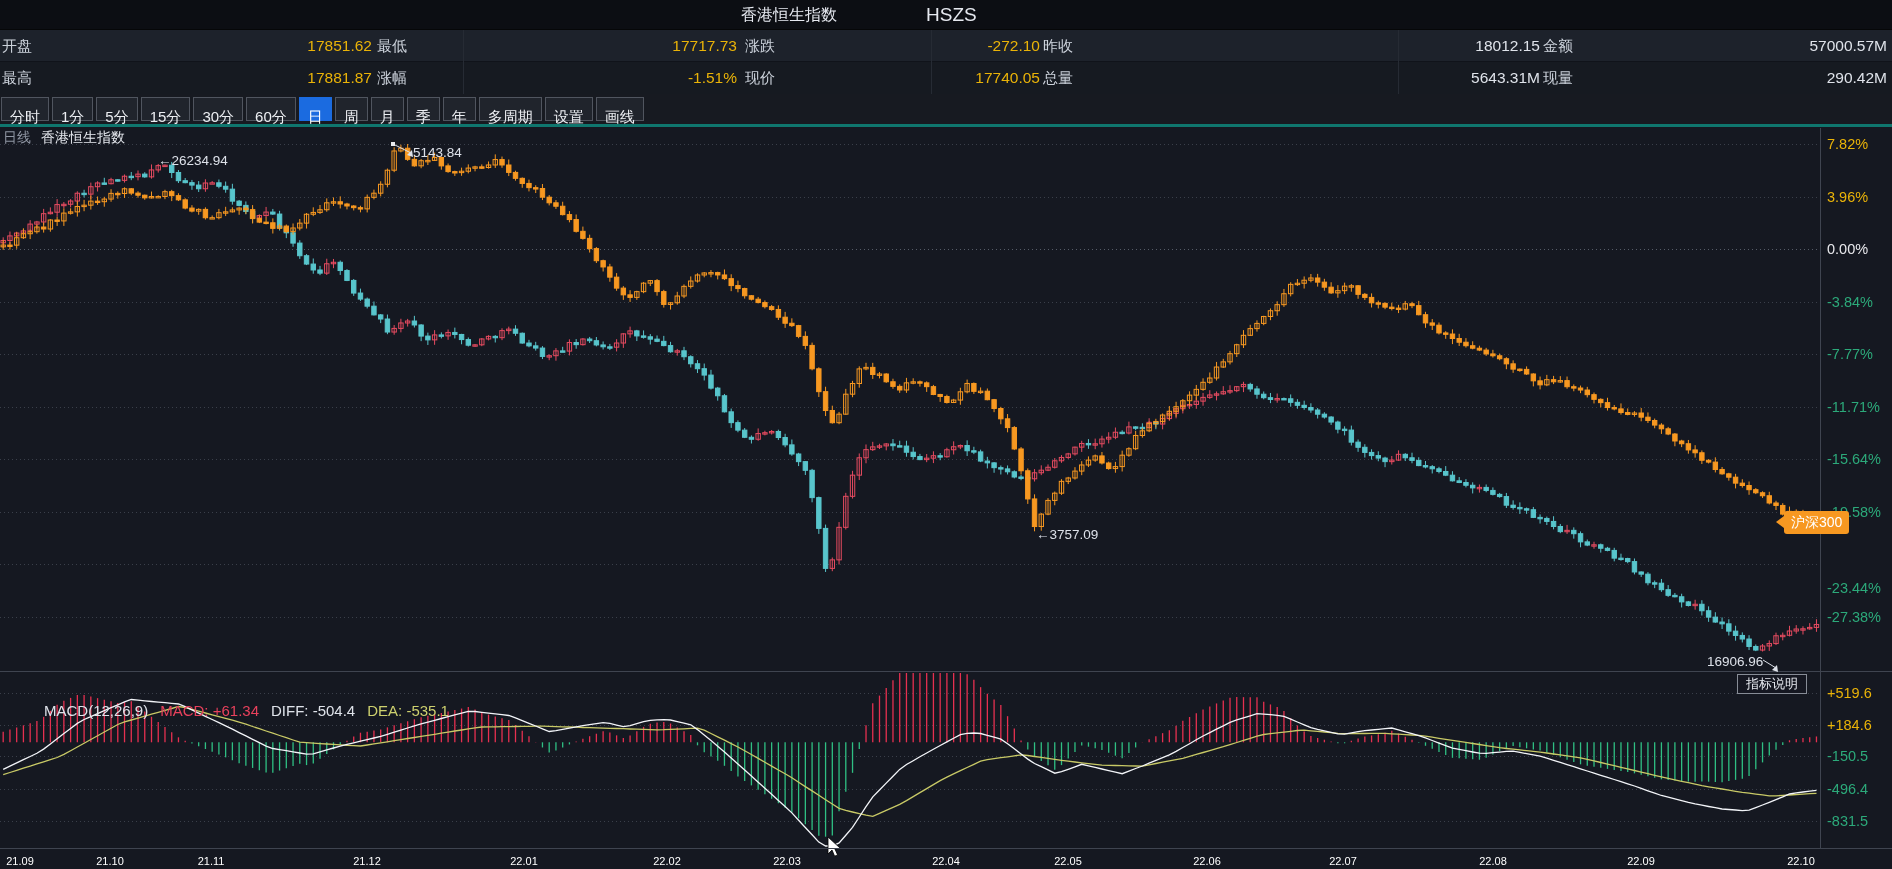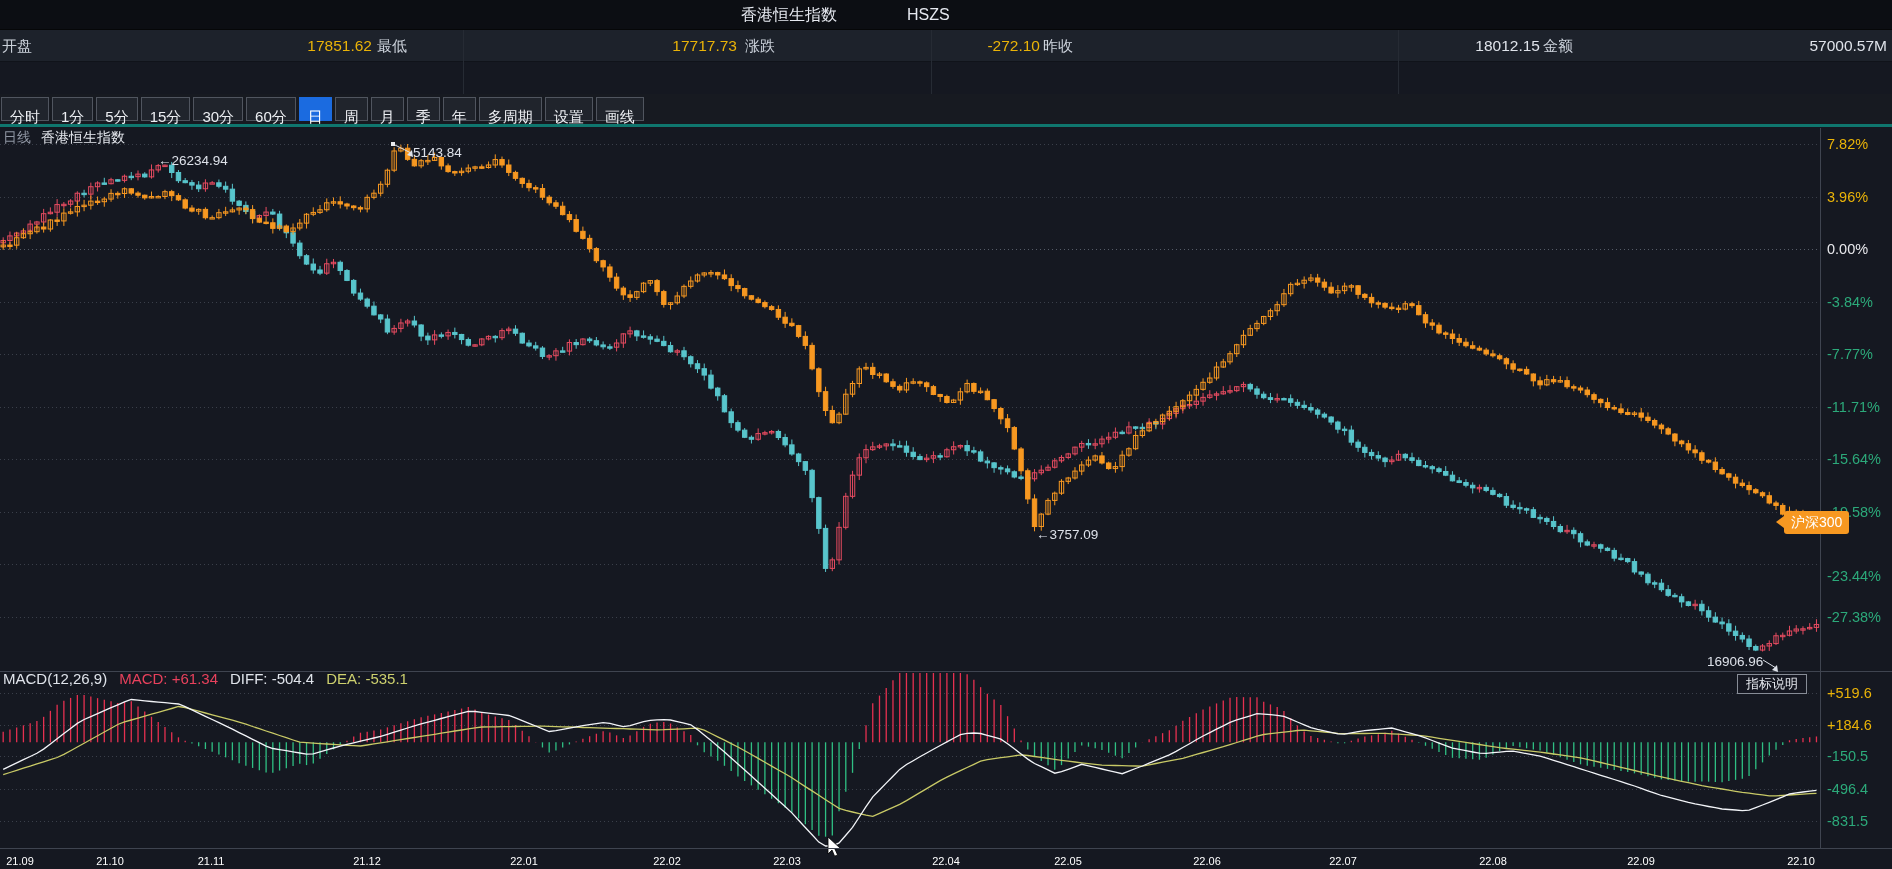--- a/index.html
+++ b/index.html
@@ -1,21 +1,21 @@
 <!DOCTYPE html>
 <html><head>
 <meta charset="utf-8">
 <style>
   html,body{margin:0;padding:0;background:#0b0d12;}
   *{box-sizing:border-box;font-family:"Liberation Sans","DejaVu Sans",sans-serif;}
   #app{position:relative;width:1892px;height:869px;background:#151821;overflow:hidden;}
   
   #titlebar{position:absolute;left:0;top:0;width:1892px;height:30px;background:#0c0e13;border-bottom:1px solid #060708;}
   #title{position:absolute;left:741px;top:0;height:30px;line-height:30px;color:#e6e9f0;font-size:16px;}
-  #code{position:absolute;left:907px;top:0;height:30px;line-height:30px;color:#e6e9f0;font-size:16px;}
+  #code{position:absolute;left:926px;top:0;height:30px;line-height:30px;color:#e6e9f0;font-size:19px;}
   
   .q-row{position:absolute;left:0;width:1892px;height:32px;}
   #q-row-0{top:30px;background:#1d222b;border-bottom:1px solid #10131a;}
   #q-row-1{top:62px;background:#161a21;}
   .q-label{position:absolute;top:0;height:32px;line-height:32px;font-size:15px;color:#ccd2db;}
   .q-value{position:absolute;top:0;height:32px;line-height:32px;font-size:15.5px;text-align:right;}
   .q-green{color:#eab308;} .q-white{color:#dfe3ea;}
   .q-div{position:absolute;top:30px;width:1px;height:64px;background:#262b34;}
   
   #toolbar{position:absolute;left:0;top:94px;width:1892px;height:30px;background:#171a21;display:flex;align-items:center;padding-left:1px;gap:3px;}
@@ -52,20 +52,32 @@
       <span class="q-label" style="left: 2px;">开盘</span>
       <span class="q-value q-green" style="left: 172px; width: 200px;">17851.62</span>
       <span class="q-label" style="left: 377px;">最低</span>
       <span class="q-value q-green" style="left: 537px; width: 200px;">17717.73</span>
       <span class="q-label" style="left: 745px;">涨跌</span>
       <span class="q-value q-green" style="left: 840px; width: 200px;">-272.10</span>
       <span class="q-label" style="left: 1043px;">昨收</span>
       <span class="q-value q-white" style="left: 1340px; width: 200px;">18012.15</span>
       <span class="q-label" style="left: 1543px;">金额</span>
       <span class="q-value q-white" style="left: 1687px; width: 200px;">57000.57M</span>
+    </div>
+  <div id="q-row-1" class="q-row">
+      <span class="q-label" style="left: 2px;">最高</span>
+      <span class="q-value q-green" style="left: 172px; width: 200px;">17881.87</span>
+      <span class="q-label" style="left: 377px;">涨幅</span>
+      <span class="q-value q-green" style="left: 537px; width: 200px;">-1.51%</span>
+      <span class="q-label" style="left: 745px;">现价</span>
+      <span class="q-value q-green" style="left: 840px; width: 200px;">17740.05</span>
+      <span class="q-label" style="left: 1043px;">总量</span>
+      <span class="q-value q-white" style="left: 1340px; width: 200px;">5643.31M</span>
+      <span class="q-label" style="left: 1543px;">现量</span>
+      <span class="q-value q-white" style="left: 1687px; width: 200px;">290.42M</span>
     </div>
 
   <div id="toolbar">
       <div class="tb-btn">分时</div>
       <div class="tb-btn">1分</div>
       <div class="tb-btn">5分</div>
       <div class="tb-btn">15分</div>
       <div class="tb-btn">30分</div>
       <div class="tb-btn">60分</div>
       <div class="tb-btn active">日</div>
@@ -1463,33 +1475,33 @@
 
     <div id="price-axis">
         <div class="ax-label ax-red" style="top: 8px;">7.82%</div>
         <div class="ax-label ax-red" style="top: 61px;">3.96%</div>
         <div class="ax-label ax-white" style="top: 113px;">0.00%</div>
         <div class="ax-label ax-green" style="top: 166px;">-3.84%</div>
         <div class="ax-label ax-green" style="top: 218px;">-7.77%</div>
         <div class="ax-label ax-green" style="top: 271px;">-11.71%</div>
         <div class="ax-label ax-green" style="top: 323px;">-15.64%</div>
         <div class="ax-label ax-green" style="top: 376px;">-19.58%</div>
-        <div class="ax-label ax-green" style="top: 440px;">-23.44%</div>
+        <div class="ax-label ax-green" style="top: 452px;">-23.44%</div>
         <div class="ax-label ax-green" style="top: 481px;">-27.38%</div>
       </div>
     <div id="annotations">
         <div class="anno" style="left: 158px; top: 26px;">←26234.94</div>
         <div class="anno" style="left: 413px; top: 18px;">5143.84</div>
         <div class="anno" style="left: 1036px; top: 400px;">←3757.09</div>
         <div class="anno" style="left: 1695px; top: 527px; margin-left: 12px;">16906.96</div>
       </div>
 
     <div id="overlay-tag" style="left: 1784px; top: 384px;">沪深300</div>
 
-    <div id="macd-label" style="top: 543px;"><span style="color: rgb(223, 227, 234);">MACD(12,26,9)</span><span style="color: rgb(232, 65, 92);">MACD: +61.34</span><span style="color: rgb(223, 227, 234);">DIFF: -504.4</span><span style="color: rgb(205, 208, 110);">DEA: -535.1</span></div>
+    <div id="macd-label" style="top: 575px; margin-left: 41px;"><span style="color: rgb(223, 227, 234);">MACD(12,26,9)</span><span style="color: rgb(232, 65, 92);">MACD: +61.34</span><span style="color: rgb(223, 227, 234);">DIFF: -504.4</span><span style="color: rgb(205, 208, 110);">DEA: -535.1</span></div>
     <div id="indicator-btn" style="left: 1737px; top: 547px;">指标说明</div>
     <div id="macd-axis">
         <div class="ax-label ax-red" style="top: 557px;">+519.6</div>
         <div class="ax-label ax-red" style="top: 589px;">+184.6</div>
         <div class="ax-label ax-green" style="top: 620px;">-150.5</div>
         <div class="ax-label ax-green" style="top: 653px;">-496.4</div>
         <div class="ax-label ax-green" style="top: 685px;">-831.5</div>
       </div>
 
     <div id="xaxis">

